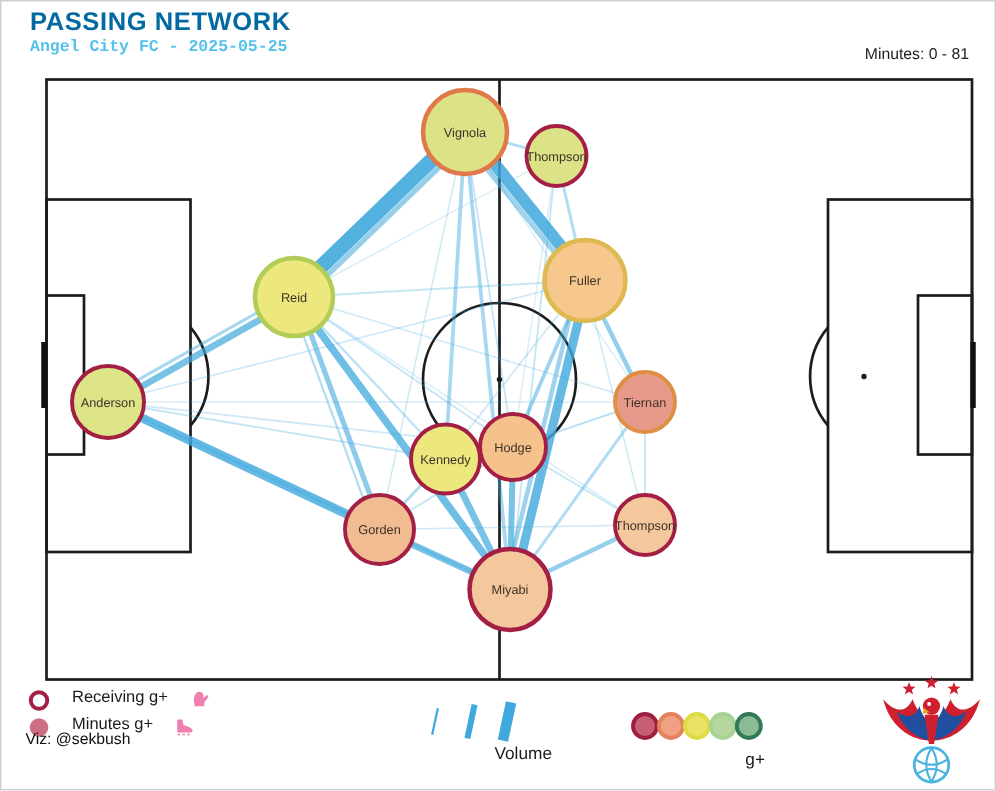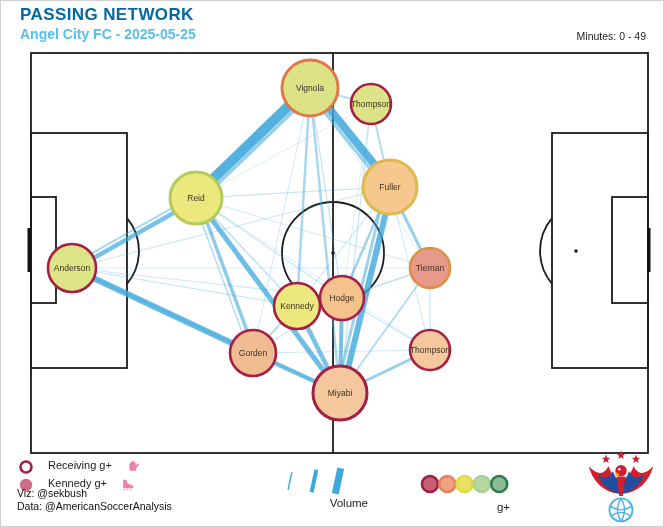--- a/index.html
+++ b/index.html
@@ -1,39 +1,39 @@
 <!DOCTYPE html>
 <html><head>
 <meta charset="utf-8">
 <style>
   html,body{margin:0;padding:0;background:#fff;}
   body{width:664px;height:527px;position:relative;overflow:hidden;
        font-family:"Liberation Sans",sans-serif;
        box-shadow:inset 0 0 0 1px #cfcfcf;}
   .abs{position:absolute;}
   #title{left:20px;top:5px;font-size:17px;font-weight:bold;color:#0369a1;letter-spacing:.4px;}
-  #subtitle{left:20px;top:26px;font-size:14px;font-weight:bold;color:#54c1ec;}
+  #subtitle{left:20px;top:26px;font-size:11px;font-weight:bold;color:#54c1ec;font-family:Liberation Mono, monospace;}
   #minutes{right:18px;top:30px;font-size:10.5px;color:#1d1d1d;}
   #viz-svg{left:0;top:0;}
   .legend-row{left:18px;display:flex;align-items:flex-start;gap:14px;height:16px;}
   .legend-label{font-size:11px;color:#1b1b1b;}
   #credits{left:17px;top:487px;font-size:10.5px;color:#0f0f0f;line-height:13px;}
   .axis-label{font-size:11.5px;color:#1b1b1b;text-align:right;}
   #volume-label{left:278px;top:497px;width:90px;}
   #gplus-label{left:418px;top:501px;width:92px;}
   #volume-svg{left:278px;top:460px;}
   #gplus-svg{left:418px;top:464px;}
   #logo{left:586px;top:450px;}
 </style>
 </head>
 <body>
 
 <div class="abs" id="title">PASSING NETWORK</div>
 <div class="abs" id="subtitle">Angel City FC - 2025-05-25</div>
-<div class="abs" id="minutes">Minutes: 0 - 49</div>
+<div class="abs" id="minutes">Minutes: 0 - 81</div>
 
 <svg class="abs" id="viz-svg" width="664" height="527" viewBox="0 0 664 527">
 
   <g stroke="#1c1c1c" stroke-width="1.8" fill="none">
     <rect x="31" y="53" width="617" height="400"></rect>
     <line x1="333" y1="53" x2="333" y2="453"></line>
     <circle cx="333" cy="253" r="51"></circle>
     <circle cx="333" cy="253" r="1.8" fill="#1c1c1c" stroke="none"></circle>
     <rect x="31" y="133" width="96" height="235"></rect>
     <rect x="31" y="197" width="25" height="106"></rect>
@@ -129,21 +129,21 @@
   <span class="legend-label">Receiving g+</span>
   <svg width="14" height="14" viewBox="0 0 13 13">
     <path id="glove-path" d="M3,7 C3,3.5 5,2 6.5,2 C8,2 9,3 9,5 L9,6 L10.5,4.5 C11.3,3.7 12.5,4.7 11.8,5.6 L9.5,8.5 L9.5,11 L3.5,11 Z" fill="#ef7fae"></path>
   </svg>
 </div>
 
 <div class="abs legend-row" style="top:477px;">
   <svg width="16" height="16">
     <circle id="pass-circle" cx="8" cy="8" r="6.2" stroke="none" fill="#ce6e84"></circle>
   </svg>
-  <span class="legend-label">Kennedy g+</span>
+  <span class="legend-label">Minutes g+</span>
   <svg width="14" height="14" viewBox="0 0 13 13">
     <path id="boot-path" d="M2,2.5 L5,2.5 L6,6 C8,6.5 11,7.5 11.5,9 C11.8,10 11,10.5 10,10.5 L2,10.5 Z M2.2,11.3 L3.8,11.3 L3.8,12.3 L2.2,12.3 Z M5.2,11.3 L6.8,11.3 L6.8,12.3 L5.2,12.3 Z M8.2,11.3 L9.8,11.3 L9.8,12.3 L8.2,12.3 Z" fill="#ef7fae"></path>
   </svg>
 </div>
 
 <svg class="abs" id="volume-svg" width="90" height="40">
     <line x1="10.11" y1="29.82" x2="13.89" y2="12.18" stroke="#3fa8dc" stroke-width="1.5"></line>
     <line x1="33.585" y1="32.269999999999996" x2="38.415" y2="9.73" stroke="#3fa8dc" stroke-width="4"></line>
     <line x1="57.27" y1="33.74" x2="62.73" y2="8.26" stroke="#3fa8dc" stroke-width="7"></line>
   </svg>
@@ -153,21 +153,20 @@
     <circle cx="12" cy="20" r="8" fill="#c65f74" stroke="#9e1e41" stroke-width="2.6"></circle>
     <circle cx="29.3" cy="20" r="8" fill="#f0a183" stroke="#e4815e" stroke-width="2.6"></circle>
     <circle cx="46.6" cy="20" r="8" fill="#e9e262" stroke="#dfdb45" stroke-width="2.6"></circle>
     <circle cx="63.900000000000006" cy="20" r="8" fill="#b5d79e" stroke="#a8d295" stroke-width="2.6"></circle>
     <circle cx="81.2" cy="20" r="8" fill="#8cbc96" stroke="#327a55" stroke-width="2.6"></circle>
   </svg>
 <div class="abs axis-label" id="gplus-label">g+</div>
 
 <div class="abs" id="credits">
   <div>Viz: @sekbush</div>
-  <div>Data: @AmericanSoccerAnalysis</div>
 </div>
 
 <svg class="abs" id="logo" width="70" height="76" viewBox="0 0 60 66">
   <g fill="#cf2030">
     <path transform="translate(17,8)" d="M0,-4 L1,-1.37 L3.8,-1.24 L1.62,0.53 L2.35,3.24 L0,1.7 L-2.35,3.24 L-1.62,0.53 L-3.8,-1.24 L-1,-1.37 Z"></path>
     <path transform="translate(30,4.5)" d="M0,-4 L1,-1.37 L3.8,-1.24 L1.62,0.53 L2.35,3.24 L0,1.7 L-2.35,3.24 L-1.62,0.53 L-3.8,-1.24 L-1,-1.37 Z"></path>
     <path transform="translate(43,8)" d="M0,-4 L1,-1.37 L3.8,-1.24 L1.62,0.53 L2.35,3.24 L0,1.7 L-2.35,3.24 L-1.62,0.53 L-3.8,-1.24 L-1,-1.37 Z"></path>
   </g>
   <g>
     <path fill="#cf2030" d="M30,38 C18,38 6,30 2,14 C10,23 16,21 19,14 C22,22 26,25 30,27 Z"></path>

